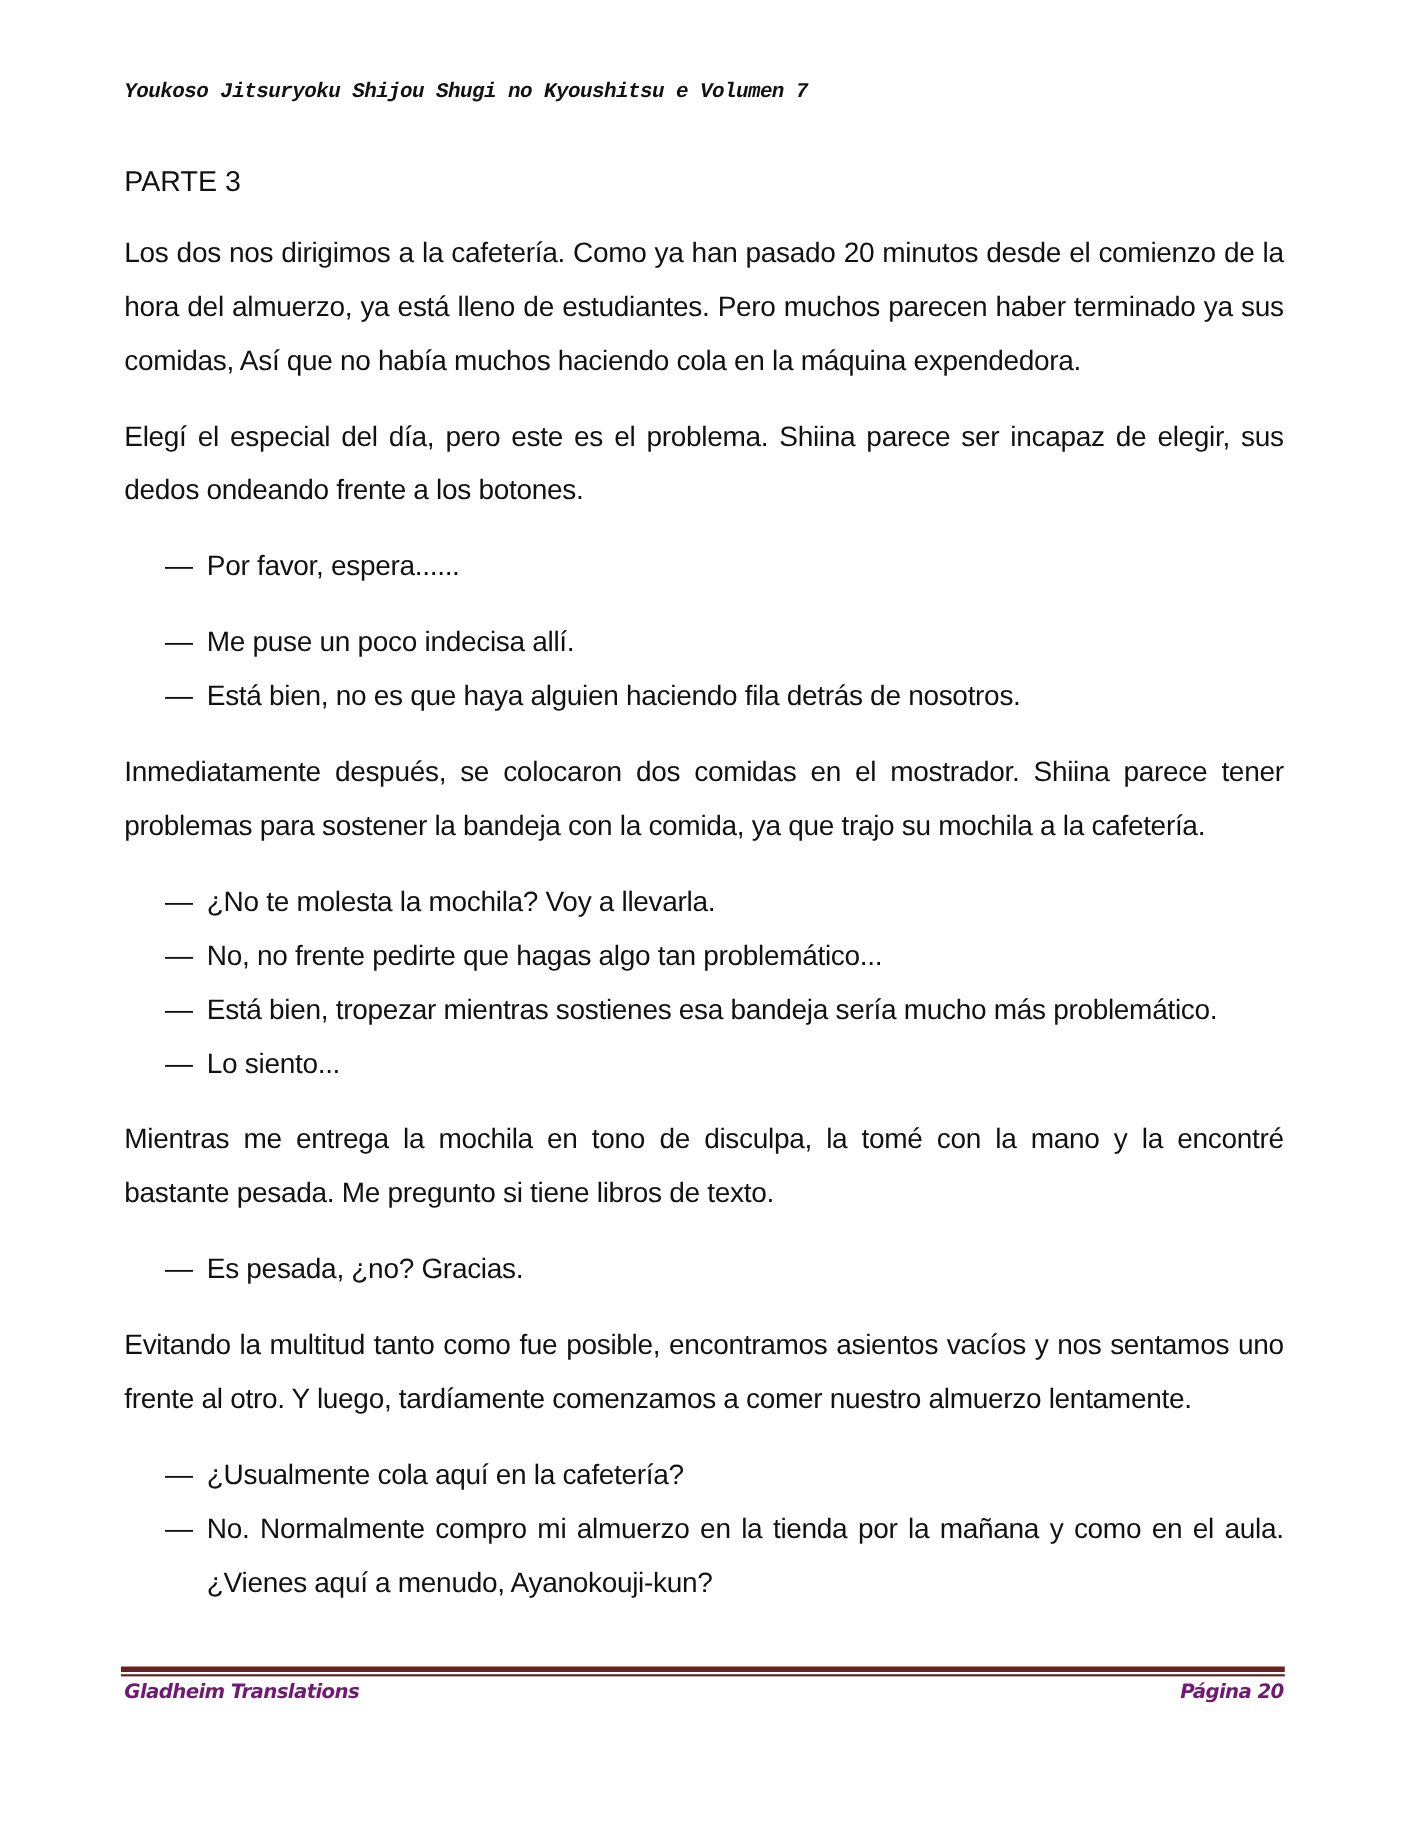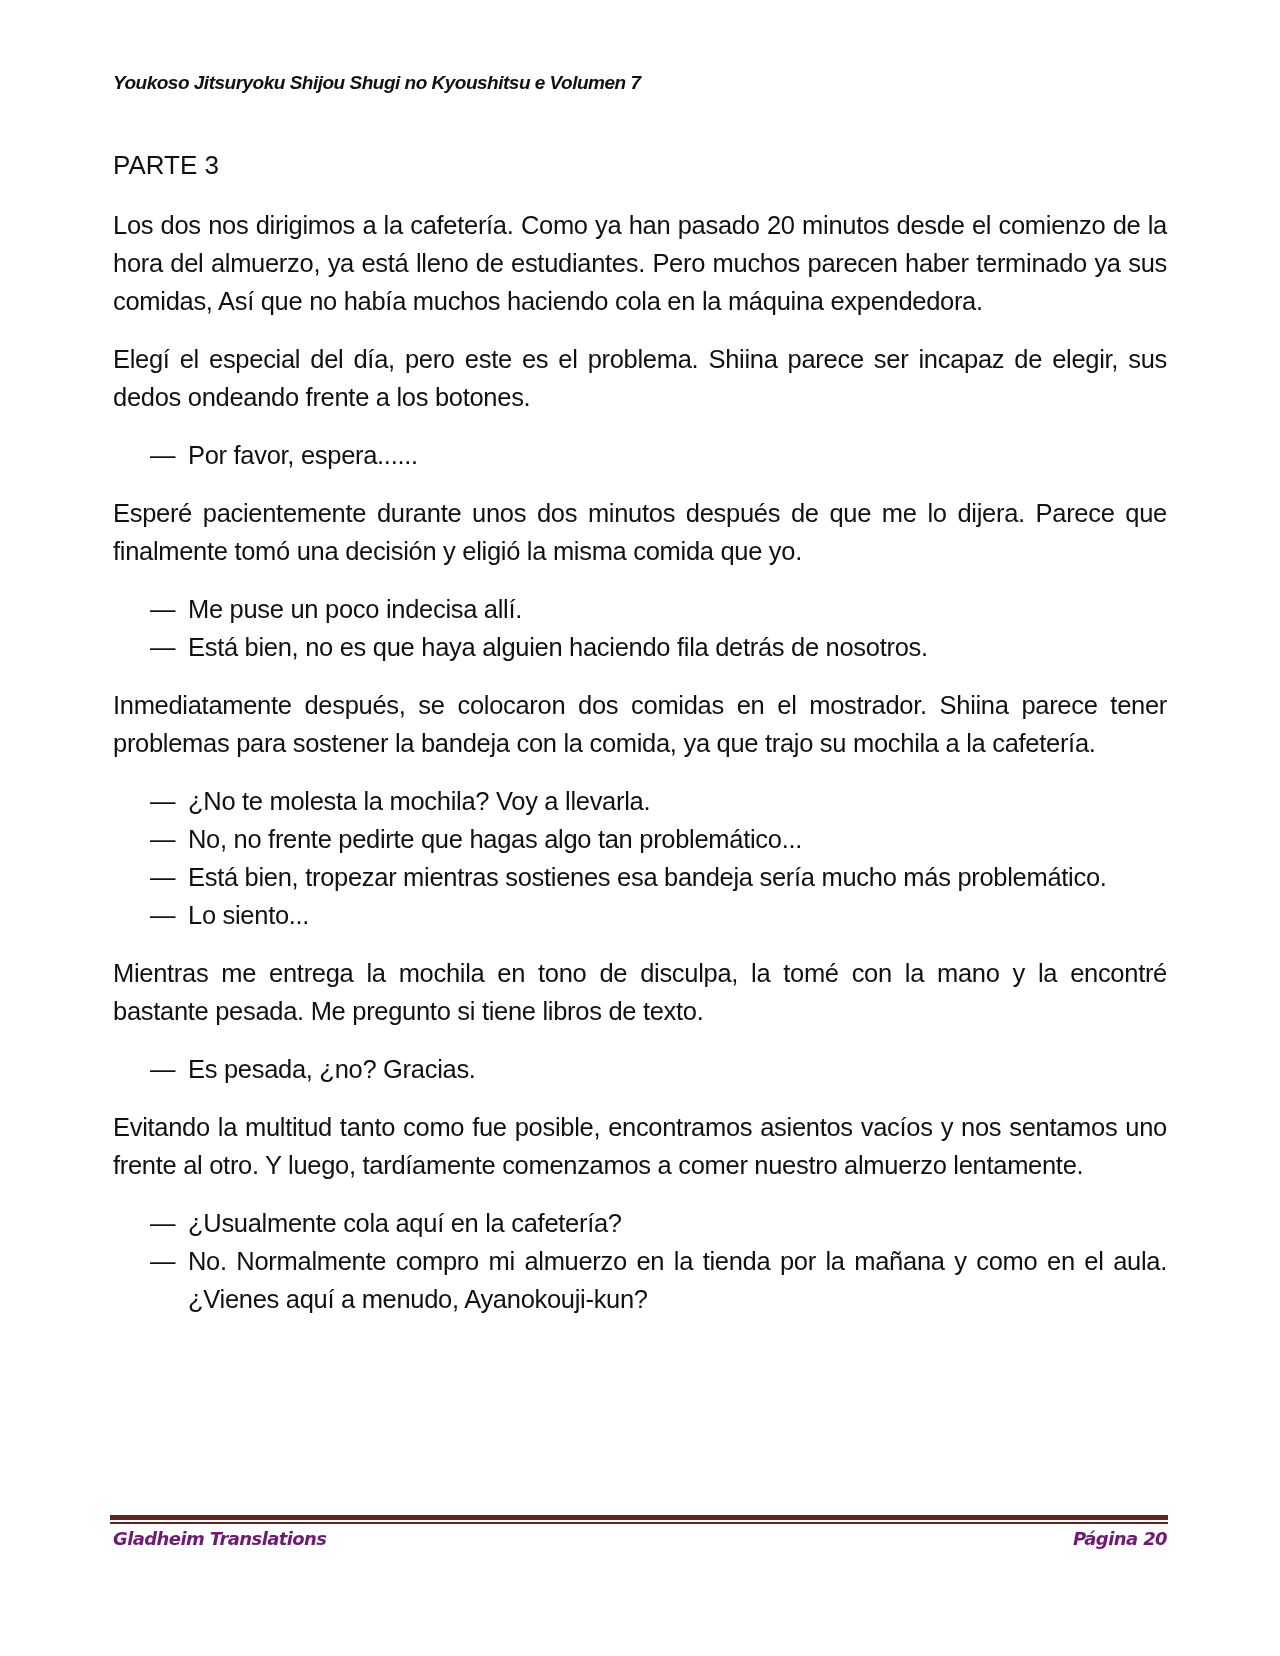--- a/index.html
+++ b/index.html
@@ -1,29 +1,29 @@
 <!DOCTYPE html>
 <html><head>
   <meta charset="utf-8">
   <style>
     html, body { margin: 0; padding: 0; background: #ffffff; }
     body { width: 1280px; height: 1656px; position: relative; overflow: hidden; }
     .page { position: absolute; left: 113px; top: 0; width: 1054px; color: #111; }
     .running-header {
       position: absolute; top: 72px; left: 0;
-      font-family: Liberation Sans, sans-serif; font-weight: bold; font-style: italic;
+      font-family: Liberation Mono, monospace; font-weight: bold; font-style: italic;
       font-size: 19px; letter-spacing: -0.5px; color: #111;
     }
     .section-title {
       position: absolute; top: 150px; left: 0;
       font-family: "Liberation Sans", sans-serif; font-weight: normal; font-size: 26px;
     }
     .body {
       position: absolute; top: 206px; left: 0; width: 1054px;
-      font-family: "Liberation Sans", sans-serif; font-size: 25.5px; line-height: 38px;
+      font-family: "Liberation Sans", sans-serif; font-size: 25.5px; line-height: 49px;
       letter-spacing: -0.3px;
     }
     .para { margin: 0 0 20px 0; text-align: justify; }
     .dialogue-block { margin: 0 0 20px 0; }
     .dline { display: flex; text-align: justify; }
     .dash { width: 75px; flex: 0 0 75px; padding-left: 37px; box-sizing: border-box; }
     .dtext { flex: 1; text-align: justify; }
     .footer-rule {
       position: absolute; top: 1515px; left: 110px; width: 1058px;
     }
@@ -48,21 +48,20 @@
     <p class="para">Los dos nos dirigimos a la cafetería. Como ya han pasado 20 minutos desde el comienzo de la hora del almuerzo, ya está lleno de estudiantes. Pero muchos parecen haber terminado ya sus comidas, Así que no había muchos haciendo cola en la máquina expendedora.</p>
     <p class="para">Elegí el especial del día, pero este es el problema. Shiina parece ser incapaz de elegir, sus dedos ondeando frente a los botones.</p>
 
     <div class="dialogue-block">
       <div class="dline">
         <span class="dash">—</span>
         <span class="dtext">Por favor, espera......</span>
       </div>
     </div>
 
-    <p class="para">Esperé pacientemente durante unos dos minutos después de que me lo dijera. Parece que finalmente tomó una decisión y eligió la misma comida que yo.</p>
 
     <div class="dialogue-block">
       <div class="dline">
         <span class="dash">—</span>
         <span class="dtext">Me puse un poco indecisa allí.</span>
       </div>
       <div class="dline">
         <span class="dash">—</span>
         <span class="dtext">Está bien, no es que haya alguien haciendo fila detrás de nosotros.</span>
       </div>

